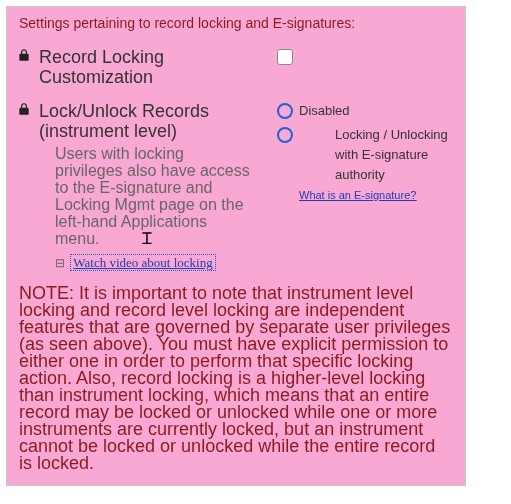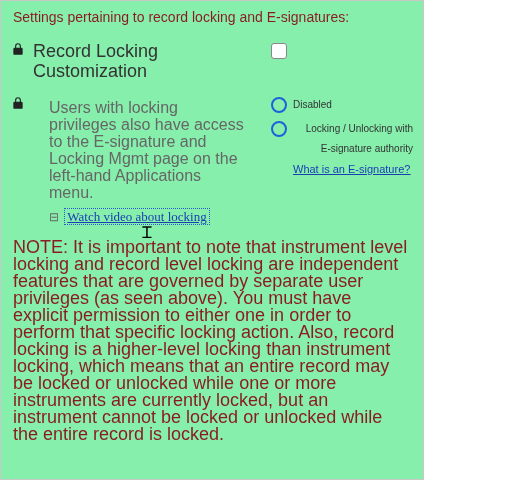--- a/index.html
+++ b/index.html
@@ -7,25 +7,26 @@
     padding: 0;
     width: 511px;
     height: 504px;
     font-family: "Segoe UI", Arial, sans-serif;
     font-size: 14px;
     color: #333;
     background: #fff;
   }
   .panel {
     border: 1px solid #c7c7c7;
-    width: 424px;
+    width: 460px;
     height: 480px;
+    margin: 6px;
     padding: 6px 10px 6px 10px;
     box-sizing: border-box;
-    background: #86efac;
+    background: #f9a8d4;
   }
   .panel-title {
     color: #8a1b1e;
     font-size: 14px;
     margin: 2px 0 16px 2px;
   }
   .row {
     display: flex;
     align-items: flex-start;
     margin-bottom: 14px;
@@ -72,23 +73,22 @@
     font-size: 12px;
   }
   .radio-option {
     display: flex;
     align-items: center;
     margin-bottom: 4px;
     line-height: 20px;
   }
   .radio-option .rlabel {
     margin-left: 6px;
-    font-size: 10px;
+    font-size: 13px;
     color: #333;
-    text-align: right;
   }
   .custom-radio {
     width: 16px;
     height: 16px;
     border: 2px solid #1a63d9;
     border-radius: 50%;
     box-sizing: border-box;
     display: inline-flex;
     align-items: center;
     justify-content: center;
@@ -177,32 +177,33 @@
 
   <div class="row">
     <div class="icon-col">
       <span>
         <svg width="14" height="14" viewBox="0 0 24 24">
               <path fill="#222" d="M12 2a5 5 0 0 0-5 5v3H6a2 2 0 0 0-2 2v8a2 2 0 0 0 2 2h12a2 2 0 0 0 2-2v-8a2 2 0 0 0-2-2h-1V7a5 5 0 0 0-5-5zm-3 5a3 3 0 1 1 6 0v3H9V7z"></path>
             </svg>
       </span>
     </div>
     <div class="label-col">
+      <div class="label-main">Lock/Unlock Records (instrument level)</div>
       <div class="help-text">Users with locking privileges also have access to the E-signature and Locking Mgmt page on the left-hand Applications menu.</div>
       <div class="video-line">
         <span class="video-icon">⊟</span>
         <span class="video-link">Watch video about locking</span>
       </div>
     </div>
     <div class="control-col">
       <div class="radio-option">
         <span class="custom-radio"></span>
         <span class="rlabel">Disabled</span>
       </div>
-      <div class="radio-option" style="align-items:flex-start;">
+      <div class="radio-option" style="align-items:flex-start;gap:36px;">
         <span class="custom-radio" style="margin-top:2px;"></span>
         <span class="rlabel" style="max-width:190px;">Locking / Unlocking with E-signature authority</span>
       </div>
       <div class="sub-link">
         <span>What is an E-signature?</span>
       </div>
     </div>
   </div>
 
 

